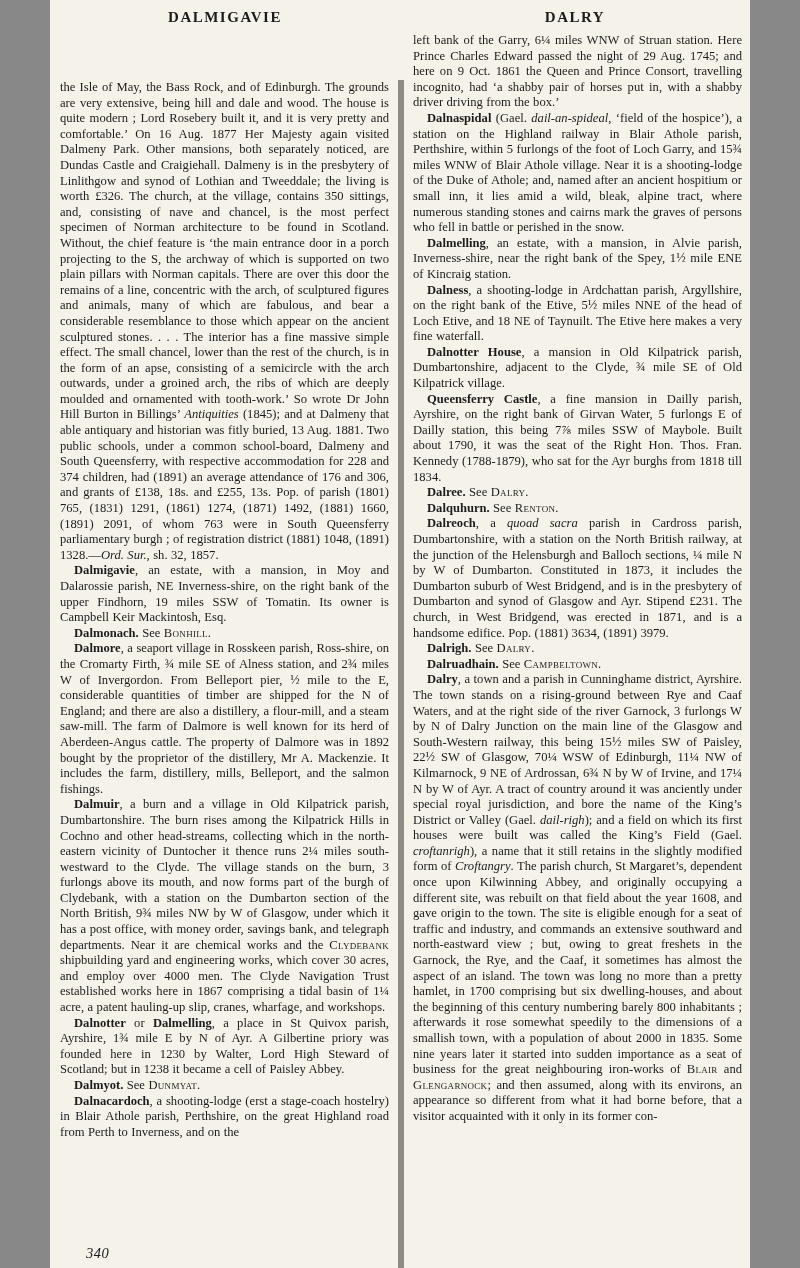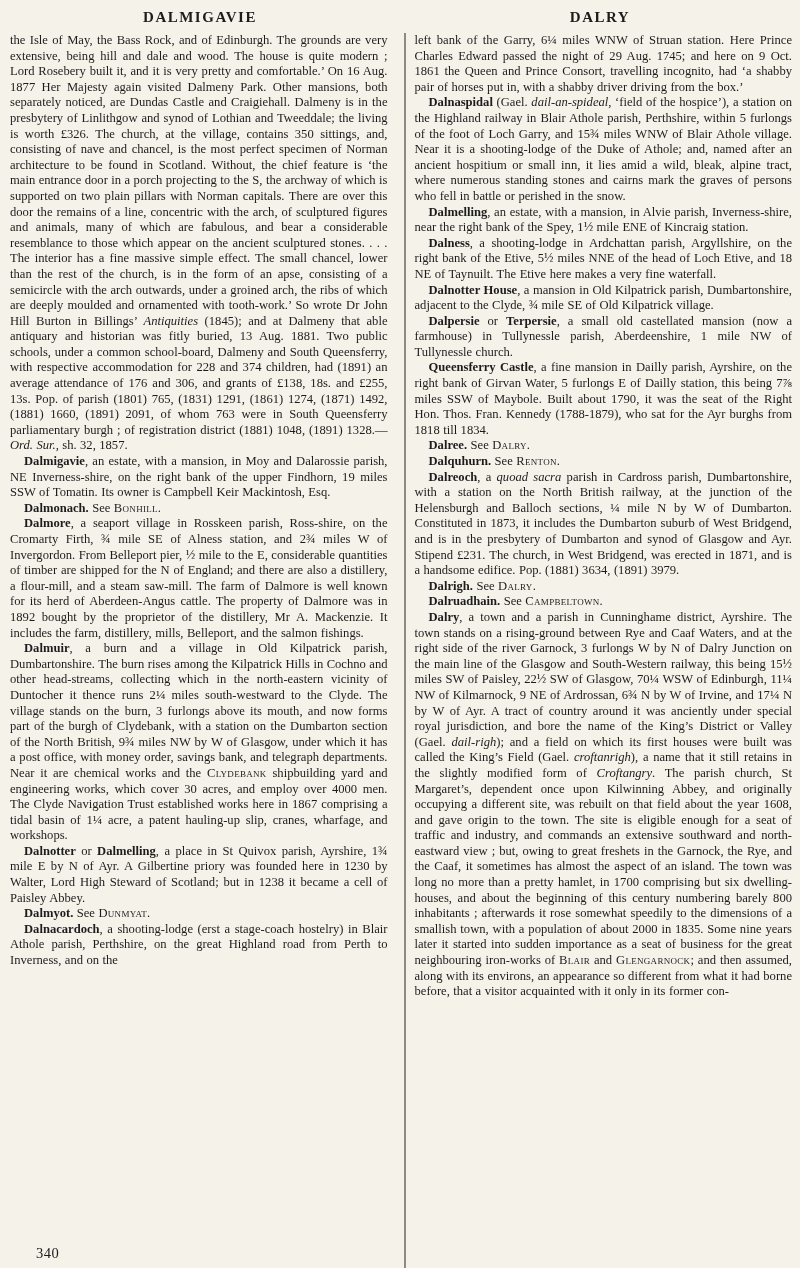--- a/index.html
+++ b/index.html
@@ -1,18 +1,18 @@
 <!DOCTYPE html>
 <html><head>
 <meta charset="utf-8">
 <style>
   html, body { margin: 0; padding: 0; background: #888; }
   .page {
     position: relative;
-    width: 800px;
+    width: 700px;
     height: 1268px;
     margin: 0 auto;
     background: #f5f2ea;
     color: #1c1c1c;
     font-family: "Liberation Serif", "DejaVu Serif", serif;
     box-sizing: border-box;
     overflow: hidden;
     display: flex;
     flex-direction: column;
   }
@@ -33,22 +33,23 @@
     flex: 1 1 auto;
     display: flex;
     padding: 0 8px 0 10px;
     overflow: hidden;
   }
   .col {
     flex: 1 1 50%;
     overflow: hidden;
   }
   .col-left {
-    padding-right: 16px;
-    border-right: 2px solid #a21caf;
+    padding-right: 9px;
+    border-right: 6px solid #a21caf;
+    margin-top: 47px;
   }
   .col-right {
     padding-left: 9px;
   }
   .para {
     margin: 0;
     text-align: justify;
     font-size: 12.6px;
     line-height: 15.6px;
     word-spacing: 0.3px;
@@ -57,20 +58,21 @@
   .seg-n { }
   .seg-b { font-weight: bold; }
   .seg-i { font-style: italic; }
   .seg-sc { font-variant: small-caps; letter-spacing: 0.3px; }
   .page-number {
     position: absolute;
     left: 36px;
     bottom: 6px;
     font-size: 14.5px;
     letter-spacing: 0.5px;
+    font-style: italic;
   }
 </style>
 </head>
 <body>
 
 <div class="page" style="background: rgb(245, 242, 234); color: rgb(28, 28, 28);">
   <div class="running-heads">
     <div class="head">DALMIGAVIE</div>
     <div class="head">DALRY</div>
   </div>
@@ -84,21 +86,20 @@
         <p class="para indent"><span class="seg-b">Dalnotter</span><span class="seg-n"> or </span><span class="seg-b">Dalmelling</span><span class="seg-n">, a place in St Quivox parish, Ayrshire, 1¾ mile E by N of Ayr.  A Gilbertine priory was founded here in 1230 by Walter, Lord High Steward of Scotland; but in 1238 it became a cell of Paisley Abbey.</span></p>
         <p class="para indent"><span class="seg-b">Dalmyot.</span><span class="seg-n">  See </span><span class="seg-sc">Dunmyat.</span></p>
         <p class="para indent"><span class="seg-b">Dalnacardoch</span><span class="seg-n">, a shooting-lodge (erst a stage-coach hostelry) in Blair Athole parish, Perthshire, on the great Highland road from Perth to Inverness, and on the</span></p>
       </div>
     <div class="col col-right" id="col-right">
         <p class="para"><span class="seg-n">left bank of the Garry, 6¼ miles WNW of Struan station. Here Prince Charles Edward passed the night of 29 Aug. 1745; and here on 9 Oct. 1861 the Queen and Prince Consort, travelling incognito, had ‘a shabby pair of horses put in, with a shabby driver driving from the box.’</span></p>
         <p class="para indent"><span class="seg-b">Dalnaspidal</span><span class="seg-n"> (Gael. </span><span class="seg-i">dail-an-spideal</span><span class="seg-n">, ‘field of the hospice’), a station on the Highland railway in Blair Athole parish, Perthshire, within 5 furlongs of the foot of Loch Garry, and 15¾ miles WNW of Blair Athole village.  Near it is a shooting-lodge of the Duke of Athole; and, named after an ancient hospitium or small inn, it lies amid a wild, bleak, alpine tract, where numerous standing stones and cairns mark the graves of persons who fell in battle or perished in the snow.</span></p>
         <p class="para indent"><span class="seg-b">Dalmelling</span><span class="seg-n">, an estate, with a mansion, in Alvie parish, Inverness-shire, near the right bank of the Spey, 1½ mile ENE of Kincraig station.</span></p>
         <p class="para indent"><span class="seg-b">Dalness</span><span class="seg-n">, a shooting-lodge in Ardchattan parish, Argyllshire, on the right bank of the Etive, 5½ miles NNE of the head of Loch Etive, and 18 NE of Taynuilt.  The Etive here makes a very fine waterfall.</span></p>
         <p class="para indent"><span class="seg-b">Dalnotter House</span><span class="seg-n">, a mansion in Old Kilpatrick parish, Dumbartonshire, adjacent to the Clyde, ¾ mile SE of Old Kilpatrick village.</span></p>
-        <p class="para indent"><span class="seg-b">Dalpersie</span><span class="seg-n"> or </span><span class="seg-b">Terpersie</span><span class="seg-n">, a small old castellated mansion (now a farmhouse) in Tullynessle parish, Aberdeenshire, 1 mile NW of Tullynessle church.</span></p>
         <p class="para indent"><span class="seg-b">Queensferry Castle</span><span class="seg-n">, a fine mansion in Dailly parish, Ayrshire, on the right bank of Girvan Water, 5 furlongs E of Dailly station, this being 7⅞ miles SSW of Maybole. Built about 1790, it was the seat of the Right Hon. Thos. Fran. Kennedy (1788-1879), who sat for the Ayr burghs from 1818 till 1834.</span></p>
         <p class="para indent"><span class="seg-b">Dalree.</span><span class="seg-n">  See </span><span class="seg-sc">Dalry.</span></p>
         <p class="para indent"><span class="seg-b">Dalquhurn.</span><span class="seg-n">  See </span><span class="seg-sc">Renton.</span></p>
         <p class="para indent"><span class="seg-b">Dalreoch</span><span class="seg-n">, a </span><span class="seg-i">quoad sacra</span><span class="seg-n"> parish in Cardross parish, Dumbartonshire, with a station on the North British railway, at the junction of the Helensburgh and Balloch sections, ¼ mile N by W of Dumbarton.  Constituted in 1873, it includes the Dumbarton suburb of West Bridgend, and is in the presbytery of Dumbarton and synod of Glasgow and Ayr.  Stipend £231.  The church, in West Bridgend, was erected in 1871, and is a handsome edifice. Pop. (1881) 3634, (1891) 3979.</span></p>
         <p class="para indent"><span class="seg-b">Dalrigh.</span><span class="seg-n">  See </span><span class="seg-sc">Dalry.</span></p>
         <p class="para indent"><span class="seg-b">Dalruadhain.</span><span class="seg-n">  See </span><span class="seg-sc">Campbeltown.</span></p>
         <p class="para indent"><span class="seg-b">Dalry</span><span class="seg-n">, a town and a parish in Cunninghame district, Ayrshire.  The town stands on a rising-ground between Rye and Caaf Waters, and at the right side of the river Garnock, 3 furlongs W by N of Dalry Junction on the main line of the Glasgow and South-Western railway, this being 15½ miles SW of Paisley, 22½ SW of Glasgow, 70¼ WSW of Edinburgh, 11¼ NW of Kilmarnock, 9 NE of Ardrossan, 6¾ N by W of Irvine, and 17¼ N by W of Ayr.  A tract of country around it was anciently under special royal jurisdiction, and bore the name of the King’s District or Valley (Gael. </span><span class="seg-i">dail-righ</span><span class="seg-n">); and a field on which its first houses were built was called the King’s Field (Gael. </span><span class="seg-i">croftanrigh</span><span class="seg-n">), a name that it still retains in the slightly modified form of </span><span class="seg-i">Croftangry</span><span class="seg-n">.  The parish church, St Margaret’s, dependent once upon Kilwinning Abbey, and originally occupying a different site, was rebuilt on that field about the year 1608, and gave origin to the town.  The site is eligible enough for a seat of traffic and industry, and commands an extensive southward and north-eastward view ; but, owing to great freshets in the Garnock, the Rye, and the Caaf, it sometimes has almost the aspect of an island.  The town was long no more than a pretty hamlet, in 1700 comprising but six dwelling-houses, and about the beginning of this century numbering barely 800 inhabitants ; afterwards it rose somewhat speedily to the dimensions of a smallish town, with a population of about 2000 in 1835.  Some nine years later it started into sudden importance as a seat of business for the great neighbouring iron-works of </span><span class="seg-sc">Blair</span><span class="seg-n"> and </span><span class="seg-sc">Glengarnock</span><span class="seg-n">; and then assumed, along with its environs, an appearance so different from what it had borne before, that a visitor acquainted with it only in its former con-</span></p>
       </div>
   </div>
   <div class="page-number">340</div>

